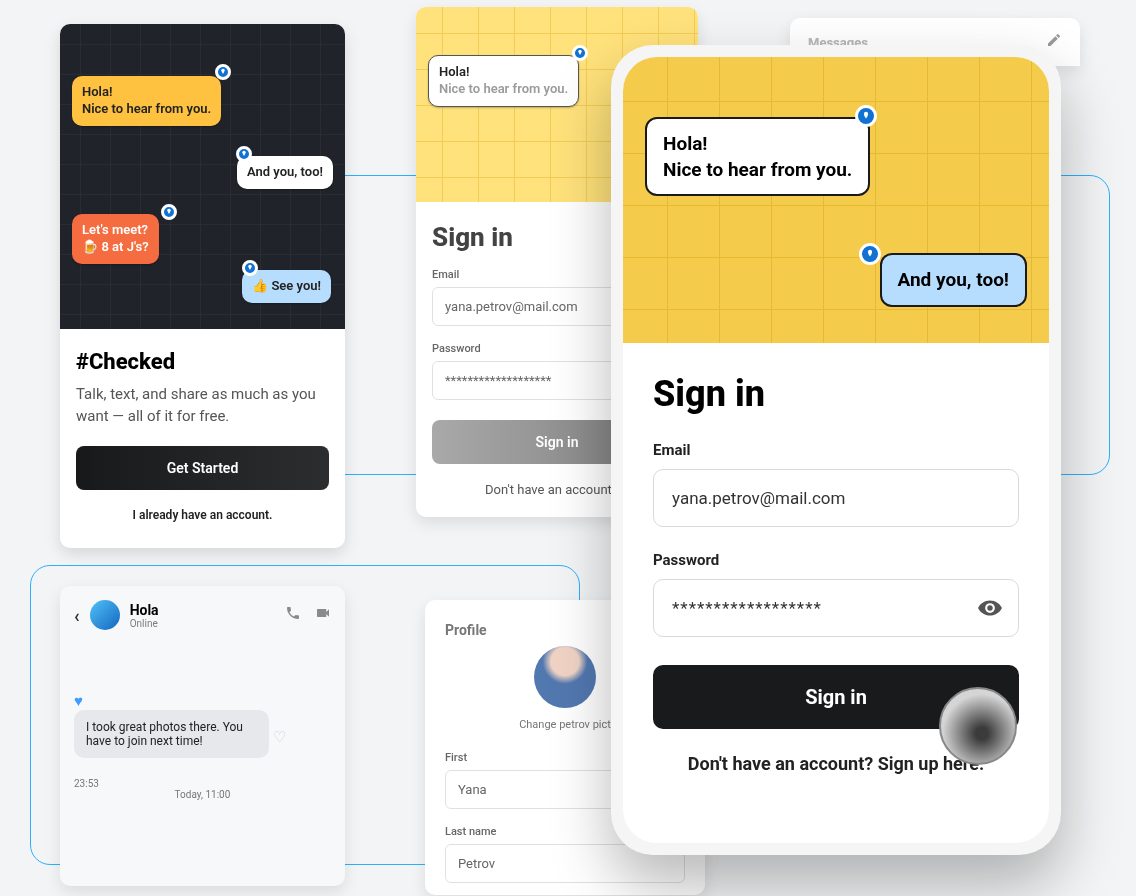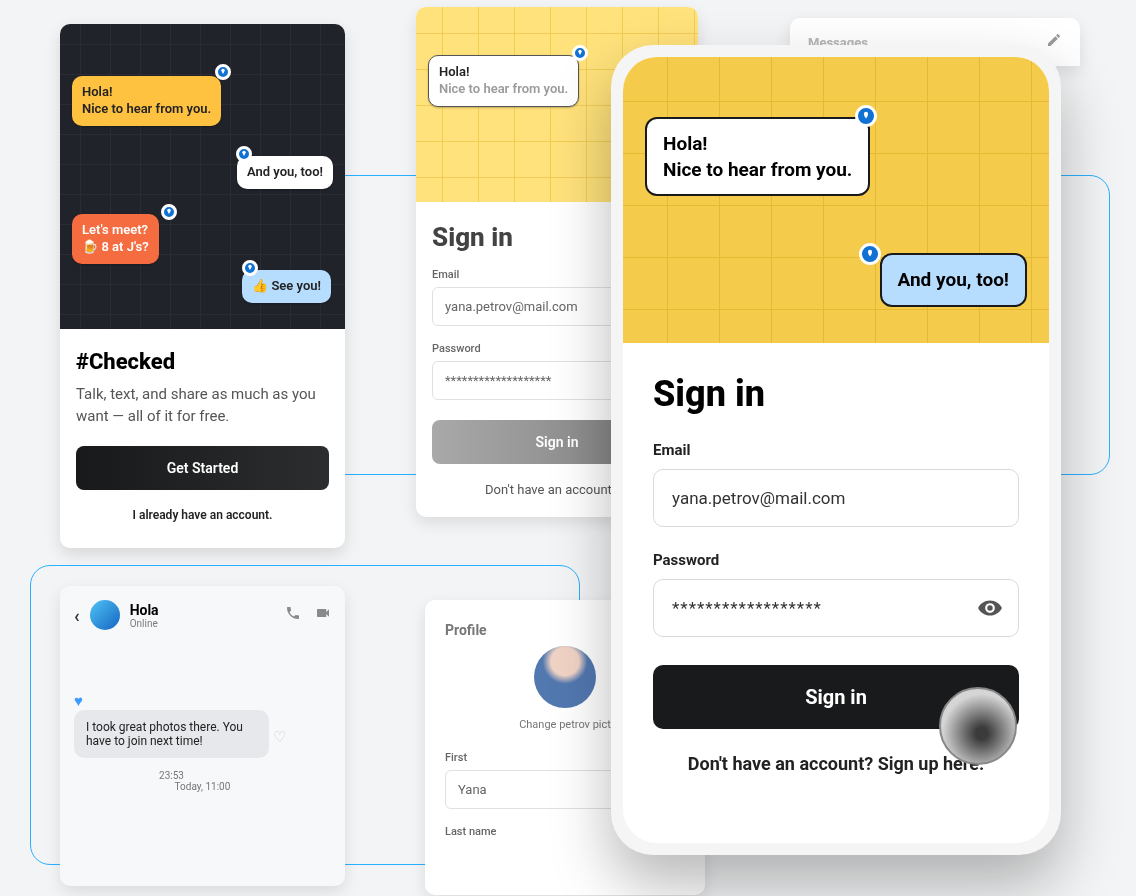--- a/index.html
+++ b/index.html
@@ -61,21 +61,21 @@
   .chat-name{font-size:14px;font-weight:700}
   .chat-status{font-size:10px;color:#7c7c7c}
   .chat-icons{margin-left:auto;display:flex;gap:14px;color:#8A8A8A}
   .photo{width:143px;height:170px;border-radius:10px;background:#C4622B;position:relative;overflow:hidden;margin-bottom:8px}
   .photo .sky{position:absolute;inset:0;background:radial-gradient(circle at 50% 15%, #E7F3FB 0%, #CCE6FA 35%, transparent 45%)}
   .photo .b{position:absolute;background:linear-gradient(160deg,#D47535,#5C2710);border-radius:3px}
   .b1{width:52%;height:95%;transform:skew(15deg);left:-22%;bottom:-5%}
   .b2{width:52%;height:95%;transform:skew(-15deg);right:-22%;bottom:-5%}
   .ts{position:absolute;color:#FFF;font-size:10px;font-weight:600;border-radius:10px;padding:2px 6px;background:rgba(0,0,0,.5)}
   .heart{color:#3E9BFF;font-size:15px}
-  .msg-row{display:flex;align-items:flex-start;gap:4px;margin-bottom:12px}
+  .msg-row{display:flex;align-items:flex-start;gap:4px;margin-bottom:20px}
   .msg-bubble{background:#E6E8EB;border-radius:10px;padding:10px 12px;font-size:12px;color:#222;max-width:195px}
   .msg-ts{font-size:10px;color:#777;margin-top:2px}
   .day{font-size:10px;color:#777;text-align:center}
 
   
   .profile-card{left:425px;top:600px;width:280px;background:#FFF;border-radius:10px;box-shadow:0 6px 16px rgba(0,0,0,.10);z-index:2;padding:22px 20px;height:295px;overflow:hidden}
   .profile-title{font-size:14px;font-weight:700;color:#777;margin-bottom:8px}
   .avatar-big{width:62px;height:62px;border-radius:50%;background:radial-gradient(circle at 50% 25%,#F0D3C4 25%,#5278B0 40%);margin:0 auto 10px;display:block}
   .profile-link{text-align:center;font-size:11px;color:#777;margin-bottom:20px}
 
@@ -245,24 +245,25 @@
   <div style="display:flex;gap:10px">
     <span class="heart" style="align-self:flex-start;margin-top:50px">♥</span>
   </div>
 
   <div class="msg-row">
     <div>
       <div class="msg-bubble">I took great photos there. You have to join next time!</div>
     </div>
     <span class="heart" style="color:#C8D0D8;margin-top:18px">♡</span>
   </div>
-  <div class="msg-ts" style="text-align:center;margin-right:62px">23:53</div>
+  <div class="msg-ts" style="text-align:left;margin-right:62px">23:53</div>
   <div class="day">Today, 11:00</div>
 </div>
 
 <div class="abs profile-card">
   <div class="profile-title">Profile</div>
   <span class="avatar-big"></span>
   <div class="profile-link">Change petrov pict</div>
   <span class="field-label">First</span>
   <input class="field-input" value="Yana" style="">
   <span class="field-label">Last name</span>
+  <input class="field-input" value="Petrov" style="">
 </div>
 
 </body></html>

